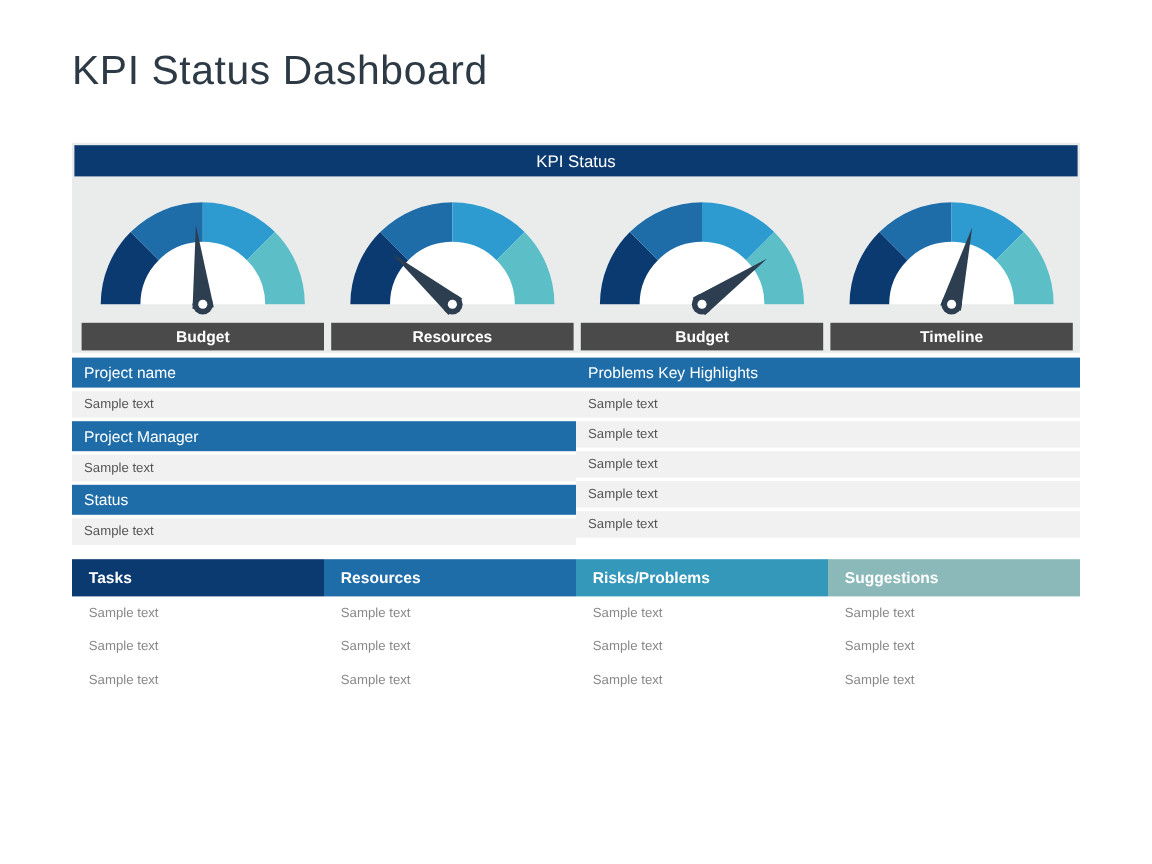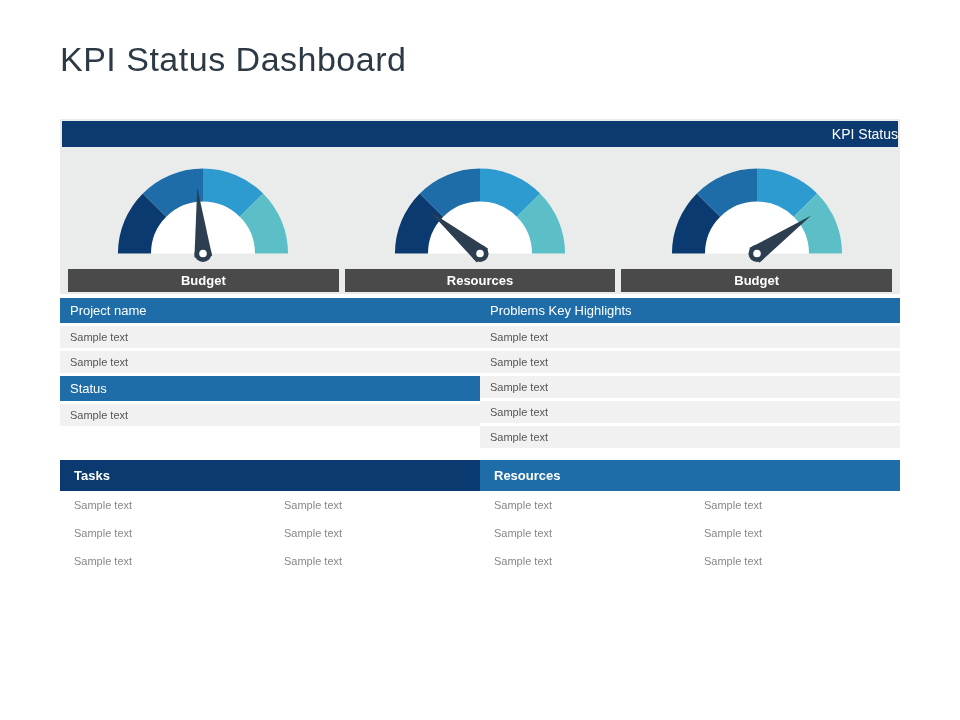--- a/index.html
+++ b/index.html
@@ -19,21 +19,21 @@
     margin-bottom: 40px;
     letter-spacing: 0.5px;
   }
   .panel {
     background: #eaeceb;
     padding: 2px;
   }
   .kpi-header {
     background: #0b3a70;
     color: #fff;
-    text-align: right;
+    text-align: center;
     font-size: 14px;
     padding: 5px 0;
   }
   .gauges {
     display: flex;
     gap: 6px;
     padding: 6px 6px 0 6px;
     font-weight: bold;
   }
   .gauge-card {
@@ -147,45 +147,63 @@
               <path d="M 36.360389693210706 36.36038969321073 A 90 90 0 0 1 99.99999999999999 10 L 99.99999999999999 45 A 55 55 0 0 0 61.10912703473988 61.10912703473989 Z" fill="#1f6da8"></path>
               <path d="M 99.99999999999999 10 A 90 90 0 0 1 163.63961030678925 36.360389693210706 L 138.8908729652601 61.10912703473988 A 55 55 0 0 0 99.99999999999999 45 Z" fill="#2d9bd0"></path>
               <path d="M 163.63961030678925 36.360389693210706 A 90 90 0 0 1 190 99.99999999999997 L 155 99.99999999999999 A 55 55 0 0 0 138.8908729652601 61.10912703473988 Z" fill="#5cbfc7"></path>
               <polygon points="157.3406431002294,59.84964945542674 102.58819045102521,109.65925826289069 91.80847955711008,94.26423563648954" fill="#2c3e50"></polygon>
                   <circle cx="100" cy="100" r="9" fill="#2c3e50"></circle>
                   <circle cx="100" cy="100" r="4" fill="#fff"></circle>
           </svg>
           </div>
     <div class="gauge-label">Budget</div>
         </div>
+        <div class="gauge-card">
+    <div class="gauge-wrap">
+            <svg viewBox="0 0 200 110" width="190" height="104">
+            <path d="M 10 100 A 90 90 0 0 1 190 100 L 10 100 Z" fill="#ffffff"></path>
+              <path d="M 10 100.00000000000001 A 90 90 0 0 1 36.360389693210706 36.36038969321073 L 61.10912703473988 61.10912703473989 A 55 55 0 0 0 45 100 Z" fill="#0b3a70"></path>
+              <path d="M 36.360389693210706 36.36038969321073 A 90 90 0 0 1 99.99999999999999 10 L 99.99999999999999 45 A 55 55 0 0 0 61.10912703473988 61.10912703473989 Z" fill="#1f6da8"></path>
+              <path d="M 99.99999999999999 10 A 90 90 0 0 1 163.63961030678925 36.360389693210706 L 138.8908729652601 61.10912703473988 A 55 55 0 0 0 99.99999999999999 45 Z" fill="#2d9bd0"></path>
+              <path d="M 163.63961030678925 36.360389693210706 A 90 90 0 0 1 190 99.99999999999997 L 155 99.99999999999999 A 55 55 0 0 0 138.8908729652601 61.10912703473988 Z" fill="#5cbfc7"></path>
+              <polygon points="118.11733315717647,32.385192159765225 108.19152044288992,105.73576436351046 90.03805301908254,100.87155742747659" fill="#2c3e50"></polygon>
+                  <circle cx="100" cy="100" r="9" fill="#2c3e50"></circle>
+                  <circle cx="100" cy="100" r="4" fill="#fff"></circle>
+          </svg>
+          </div>
+    <div class="gauge-label">Timeline</div>
+        </div>
       </div>
   </div>
 
   <div class="info-cols">
     <div class="info-col" id="left-col">
         <div class="bar-title">Project name</div>
         <div class="bar-value">Sample text</div>
+        <div class="bar-title">Project Manager</div>
         <div class="bar-value">Sample text</div>
         <div class="bar-title">Status</div>
         <div class="bar-value">Sample text</div>
       </div>
     <div class="info-col" id="right-col">
         <div class="bar-title">Problems Key Highlights</div>
         <div class="bar-value">Sample text</div>
         <div class="bar-value">Sample text</div>
         <div class="bar-value">Sample text</div>
         <div class="bar-value">Sample text</div>
         <div class="bar-value">Sample text</div>
       </div>
   </div>
 
   <div class="table">
     <div class="table-head" id="thead">
         <div class="th th1">Tasks</div>
         <div class="th th2">Resources</div>
+        <div class="th th3">Risks/Problems</div>
+        <div class="th th4">Suggestions</div>
       </div>
     <div id="tbody">
         <div class="table-row">
           <div class="td">Sample text</div>
           <div class="td">Sample text</div>
           <div class="td">Sample text</div>
           <div class="td">Sample text</div>
         </div>
         <div class="table-row">
           <div class="td">Sample text</div>

